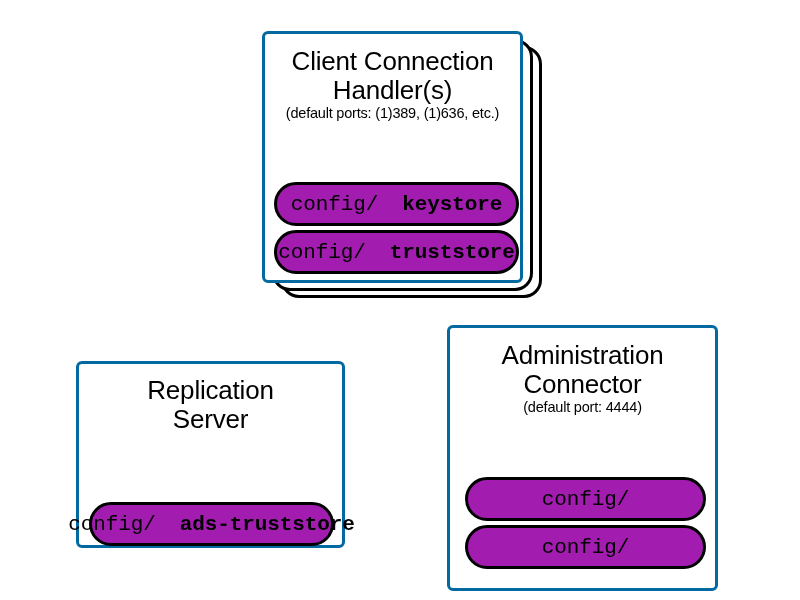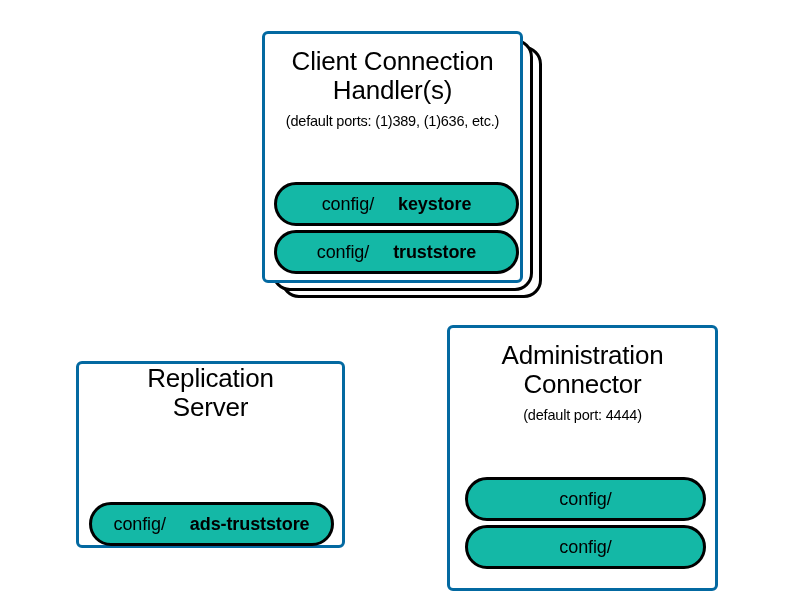--- a/index.html
+++ b/index.html
@@ -49,37 +49,38 @@
     font-weight: 400;
     letter-spacing: -0.2px;
     white-space: pre-line;
   }
 
   .card-subtitle {
     text-align: center;
     font-size: 14.5px;
     line-height: 1.2;
     font-weight: 400;
-    margin-top: 8px;
+    margin-top: 0;
     letter-spacing: -0.2px;
   }
 
   
   .store-pill {
     position: absolute;
     box-sizing: border-box;
-    background: #14b8a6;
+    background: #a21caf;
     border: 3px solid #000000;
     border-radius: 22px;
     display: flex;
     align-items: center;
     justify-content: center;
-    font-size: 18px;
+    font-size: 21px;
     letter-spacing: -0.1px;
     white-space: nowrap;
+    font-family: Liberation Mono, monospace;
   }
   .store-pill .prefix { font-weight: 400; }
   .store-pill .name   { font-weight: 700; margin-left: 24px; }
 
   
   #cch-stack-back {
     left: 281px; top: 46px; width: 261px; height: 252px;
   }
   #cch-stack-mid {
     left: 272px; top: 39px; width: 261px; height: 252px;
@@ -88,21 +89,21 @@
     left: 262px; top: 31px; width: 261px; height: 252px;
   }
   #cch-front .card-title   { margin-top: 13px; }
   #cch-keystore-pill  { left: 9px;  top: 148px; width: 245px; height: 44px; }
   #cch-truststore-pill{ left: 9px;  top: 196px; width: 245px; height: 44px; }
 
   
   #repl-front {
     left: 76px; top: 361px; width: 269px; height: 187px;
   }
-  #repl-front .card-title { margin-top: 0; }
+  #repl-front .card-title { margin-top: 12px; }
   #repl-ads-pill { left: 10px; top: 138px; width: 245px; height: 44px; }
 
   
   #admin-front {
     left: 447px; top: 325px; width: 271px; height: 266px;
   }
   #admin-front .card-title { margin-top: 13px; }
   #admin-keystore-pill   { left: 15px; top: 149px; width: 241px; height: 44px; }
   #admin-truststore-pill { left: 15px; top: 197px; width: 241px; height: 44px; }
 </style>

